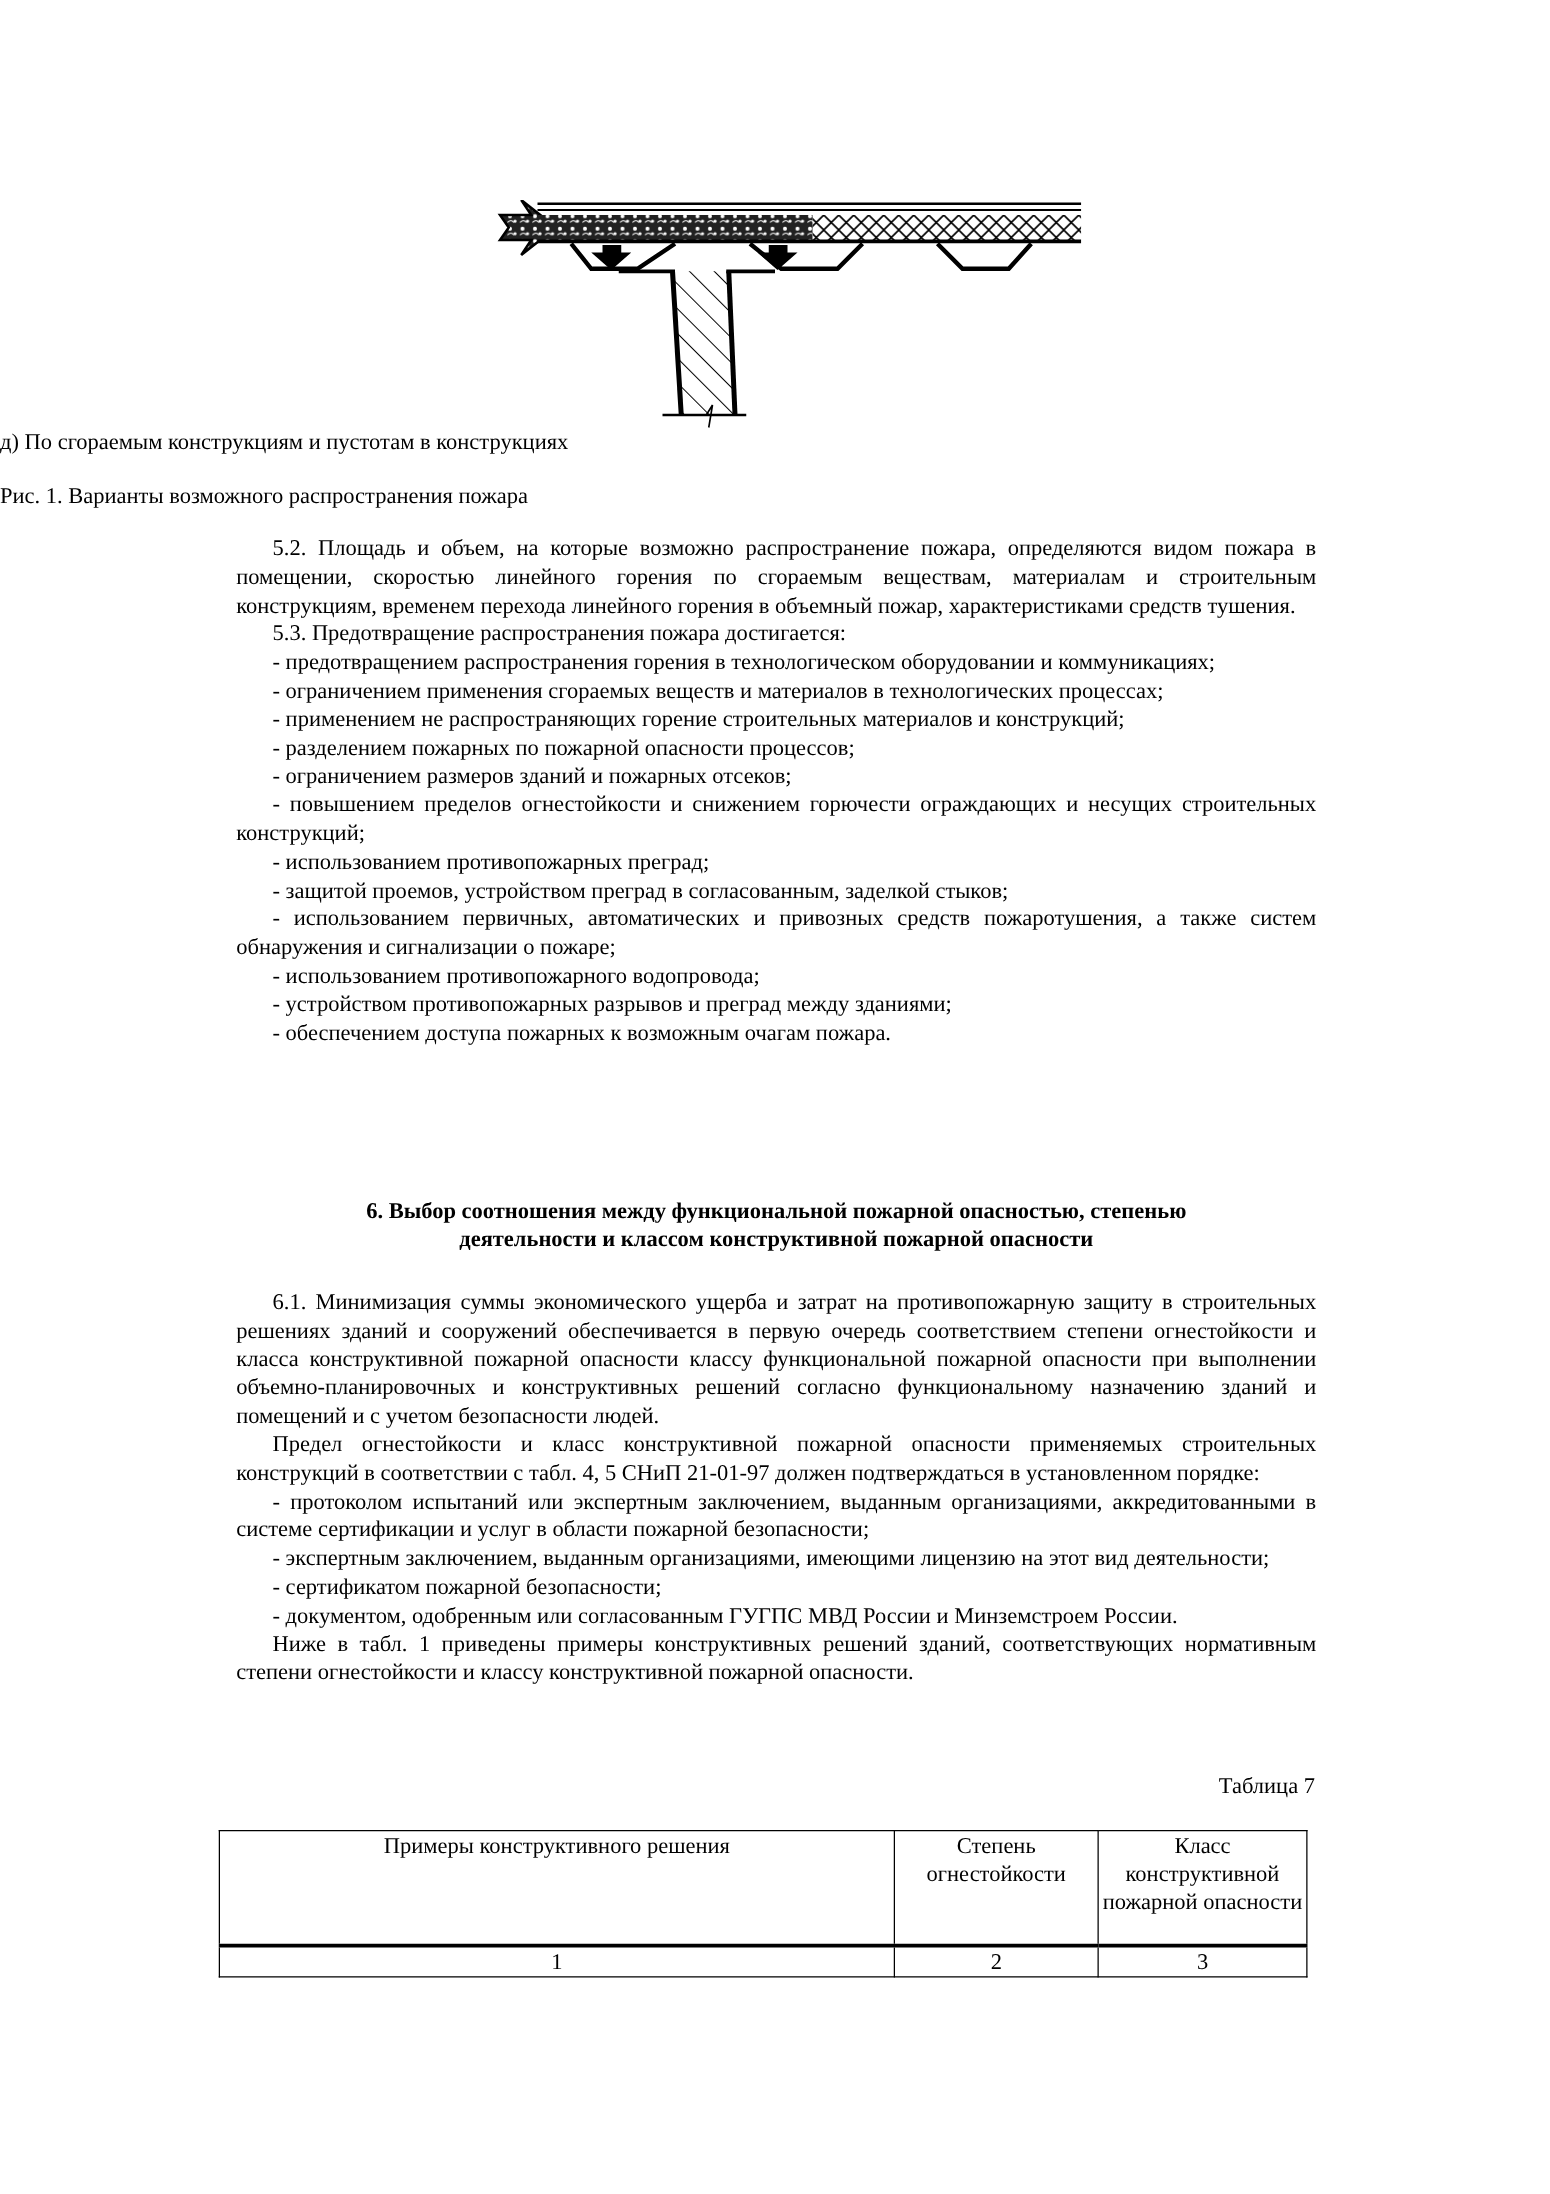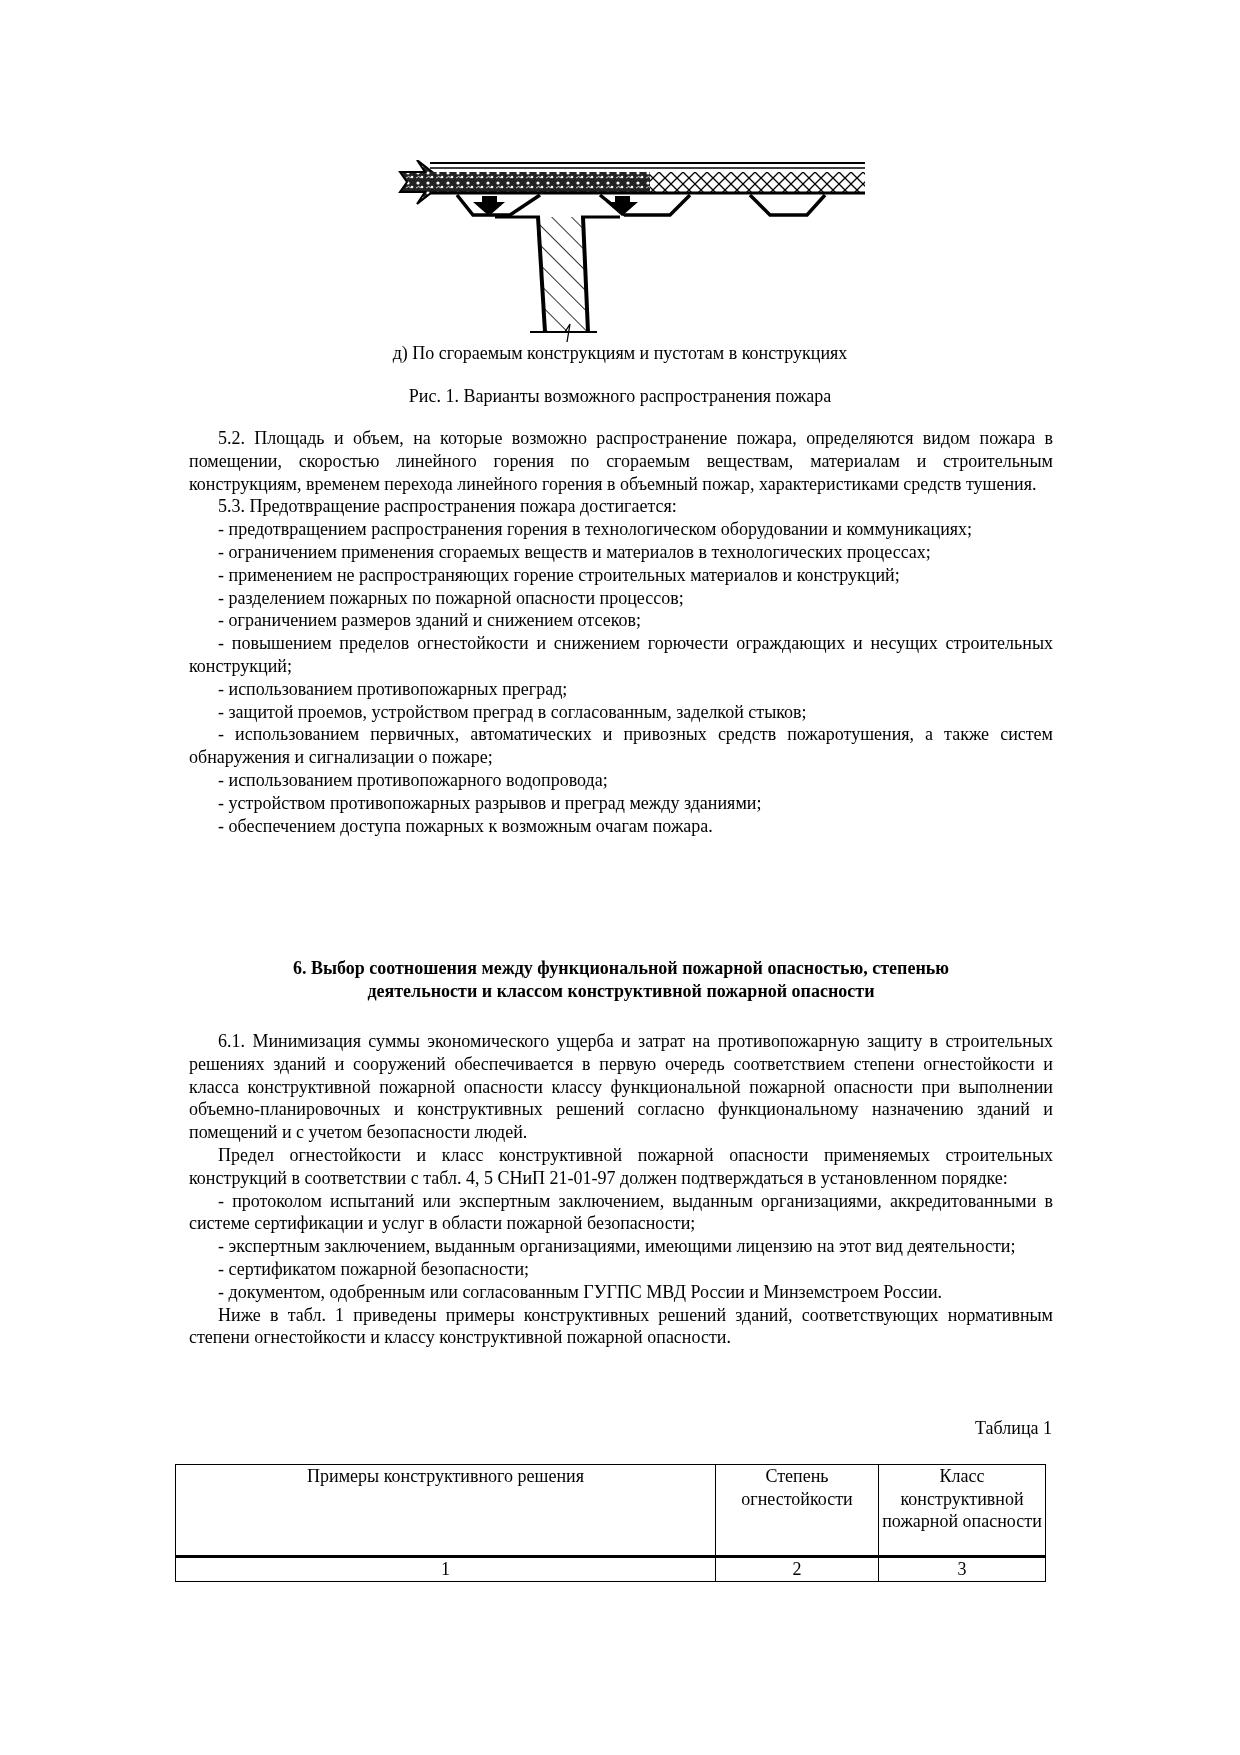--- a/index.html
+++ b/index.html
@@ -1,19 +1,19 @@
 <!DOCTYPE html>
 <html><head>
 <meta charset="utf-8">
 <style>
   html, body { margin: 0; padding: 0; background: #ffffff; }
   body { width: 1240px; height: 1755px; position: relative; overflow: hidden;
          font-family: "Liberation Serif", serif; color: #000; }
   .figure { position: absolute; left: 395px; top: 160px; width: 470px; height: 215px; }
-  .caption { position: absolute; left: 0; width: 1240px; text-align: center; font-size: 18px; line-height: 22px; }
+  .caption { position: absolute; left: 0; width: 1240px; font-size: 18px; line-height: 22px; }
   .text-block { position: absolute; left: 189px; width: 864px; font-size: 18px; line-height: 22.8px; }
   .text-block p { margin: 0; text-align: justify; text-indent: 29px; }
   .heading { position: absolute; left: 189px; width: 864px; text-align: center; font-weight: bold;
              font-size: 18px; line-height: 23px; }
   .table-label { position: absolute; right: 188px; top: 1418px; font-size: 18px; }
   table.t1 { position: absolute; left: 175px; top: 1464px; width: 871px; border-collapse: collapse;
              font-size: 18px; line-height: 22.5px; }
   table.t1 td { border: 1.5px solid #000; text-align: center; vertical-align: top; padding: 0 2px; }
   table.t1 tr.head td { height: 90px; border-bottom: 3px solid #000; }
   table.t1 tr.nums td { height: 22px; padding-top: 0; }
@@ -67,21 +67,21 @@
 <div class="caption" style="top:342px;">д) По сгораемым конструкциям и пустотам в конструкциях</div>
 <div class="caption" style="top:385px;">Рис. 1. Варианты возможного распространения пожара</div>
 
 <div class="text-block" style="top:427px;">
   <p>5.2. Площадь и объем, на которые возможно распространение пожара, определяются видом пожара в помещении, скоростью линейного горения по сгораемым веществам, материалам и строительным конструкциям, временем перехода линейного горения в объемный пожар, характеристиками средств тушения.</p>
   <p>5.3. Предотвращение распространения пожара достигается:</p>
   <p>- предотвращением распространения горения в технологическом оборудовании и коммуникациях;</p>
   <p>- ограничением применения сгораемых веществ и материалов в технологических процессах;</p>
   <p>- применением не распространяющих горение строительных материалов и конструкций;</p>
   <p>- разделением пожарных по пожарной опасности процессов;</p>
-  <p>- ограничением размеров зданий и снижением отсеков;</p>
+  <p>- ограничением размеров зданий и пожарных отсеков;</p>
   <p>- повышением пределов огнестойкости и снижением горючести ограждающих и несущих строительных конструкций;</p>
   <p>- использованием противопожарных преград;</p>
   <p>- защитой проемов, устройством преград в согласованным, заделкой стыков;</p>
   <p>- использованием первичных, автоматических и привозных средств пожаротушения, а также систем обнаружения и сигнализации о пожаре;</p>
   <p>- использованием противопожарного водопровода;</p>
   <p>- устройством противопожарных разрывов и преград между зданиями;</p>
   <p>- обеспечением доступа пожарных к возможным очагам пожара.</p>
 </div>
 
 <div class="heading" style="top:957px;">
@@ -92,21 +92,21 @@
 <div class="text-block" style="top:1030px;">
   <p>6.1. Минимизация суммы экономического ущерба и затрат на противопожарную защиту в строительных решениях зданий и сооружений обеспечивается в первую очередь соответствием степени огнестойкости и класса конструктивной пожарной опасности классу функциональной пожарной опасности при выполнении объемно-планировочных и конструктивных решений согласно функциональному назначению зданий и помещений и с учетом безопасности людей.</p>
   <p>Предел огнестойкости и класс конструктивной пожарной опасности применяемых строительных конструкций в соответствии с табл. 4, 5 СНиП 21-01-97 должен подтверждаться в установленном порядке:</p>
   <p>- протоколом испытаний или экспертным заключением, выданным организациями, аккредитованными в системе сертификации и услуг в области пожарной безопасности;</p>
   <p>- экспертным заключением, выданным организациями, имеющими лицензию на этот вид деятельности;</p>
   <p>- сертификатом пожарной безопасности;</p>
   <p>- документом, одобренным или согласованным ГУГПС МВД России и Минземстроем России.</p>
   <p>Ниже в табл. 1 приведены примеры конструктивных решений зданий, соответствующих нормативным степени огнестойкости и классу конструктивной пожарной опасности.</p>
 </div>
 
-<div class="table-label">Таблица 1</div>
+<div class="table-label">Таблица 7</div>
 
 <table class="t1">
   <tbody>
       <tr class="head">
     <td style="width:535px;">Примеры конструктивного решения</td>
     <td style="width:158px;">Степень огнестойкости</td>
     <td>Класс конструктивной пожарной опасности</td>
   </tr>
   <tr class="nums">
     <td>1</td>

